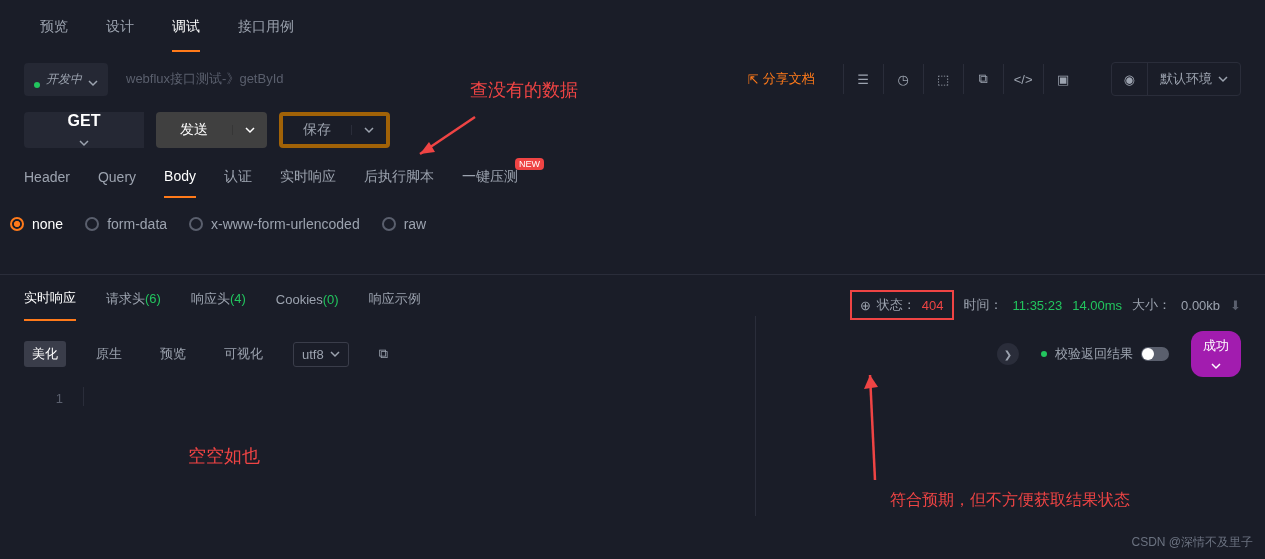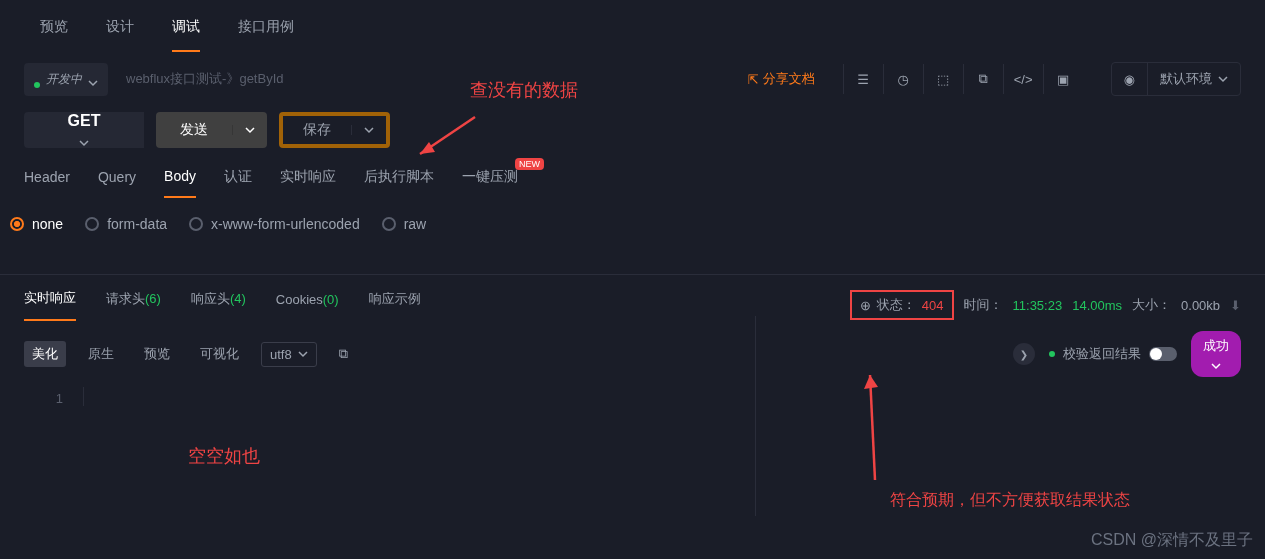--- a/index.html
+++ b/index.html
@@ -190,21 +190,21 @@
   display: flex;
   align-items: center;
   gap: 6px;
 }
 .val-red { color: #ef4444; }
 .val-green { color: #22c55e; }
 .response-toolbar {
   display: flex;
   align-items: center;
   padding: 10px 24px;
-  gap: 14px;
+  gap: 22px;
 }
 .view-btn {
   font-size: 13px;
   cursor: pointer;
   padding: 4px 8px;
 }
 .view-btn.active { background: #3a3d4a; color: #fff; border-radius: 3px; }
 .enc-select {
   border: 1px solid #3a3d4a;
   padding: 4px 8px;
@@ -292,21 +292,21 @@
   left: 850px;
   width: 60px;
   height: 120px;
   pointer-events: none;
 }
 .watermark {
   position: absolute;
   bottom: 8px;
   right: 12px;
   color: #6b7280;
-  font-size: 16px;
+  font-size: 12px;
 }
 svg.chev { width: 10px; height: 10px; }
 .right-border { position: absolute; top: 316px; left: 755px; width: 1px; height: 200px; background: #2a2d3a; }
 </style>
 </head>
 <body>
 
 <div class="main-tabs">
   <div class="main-tab">预览</div>
   <div class="main-tab">设计</div>

